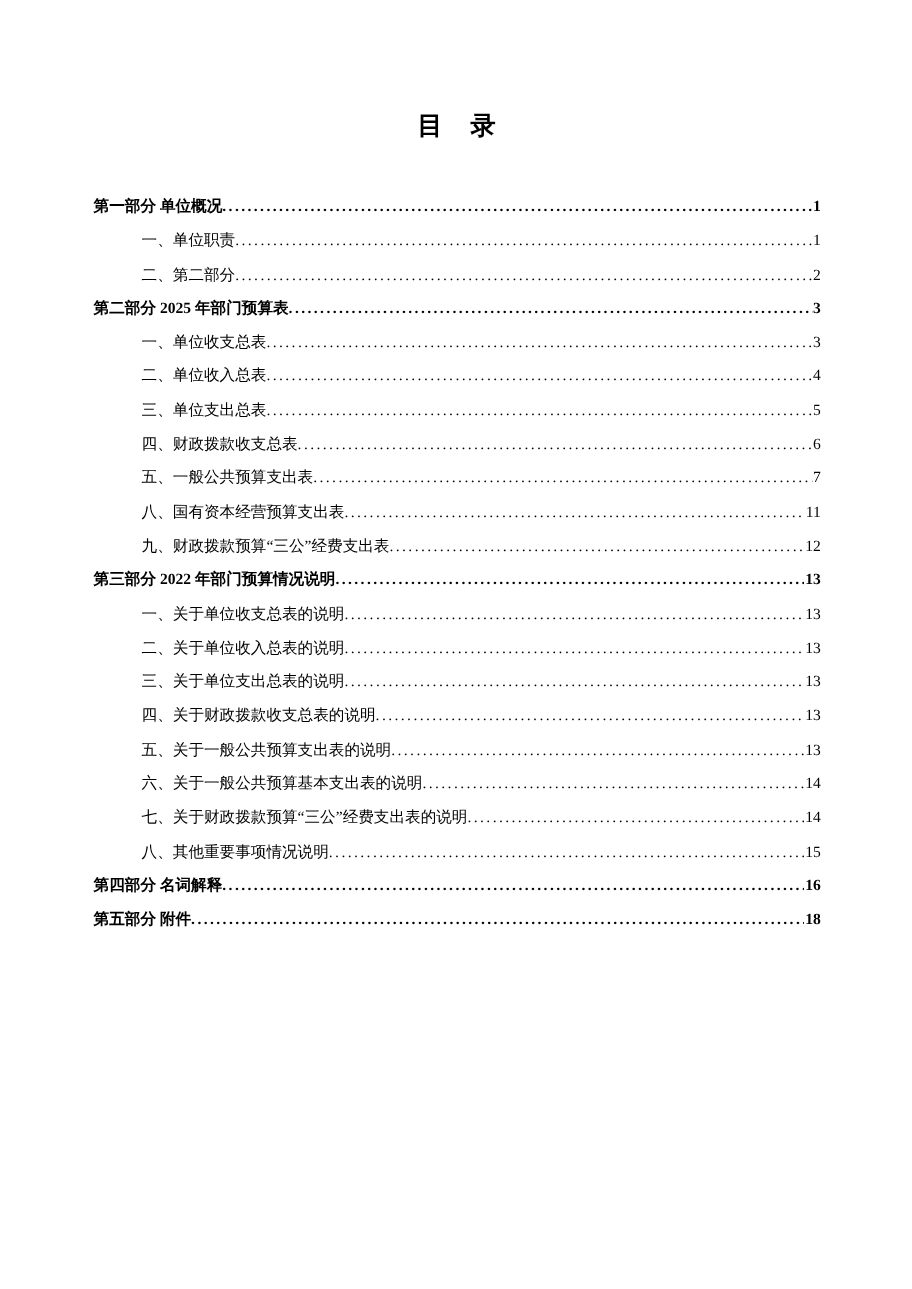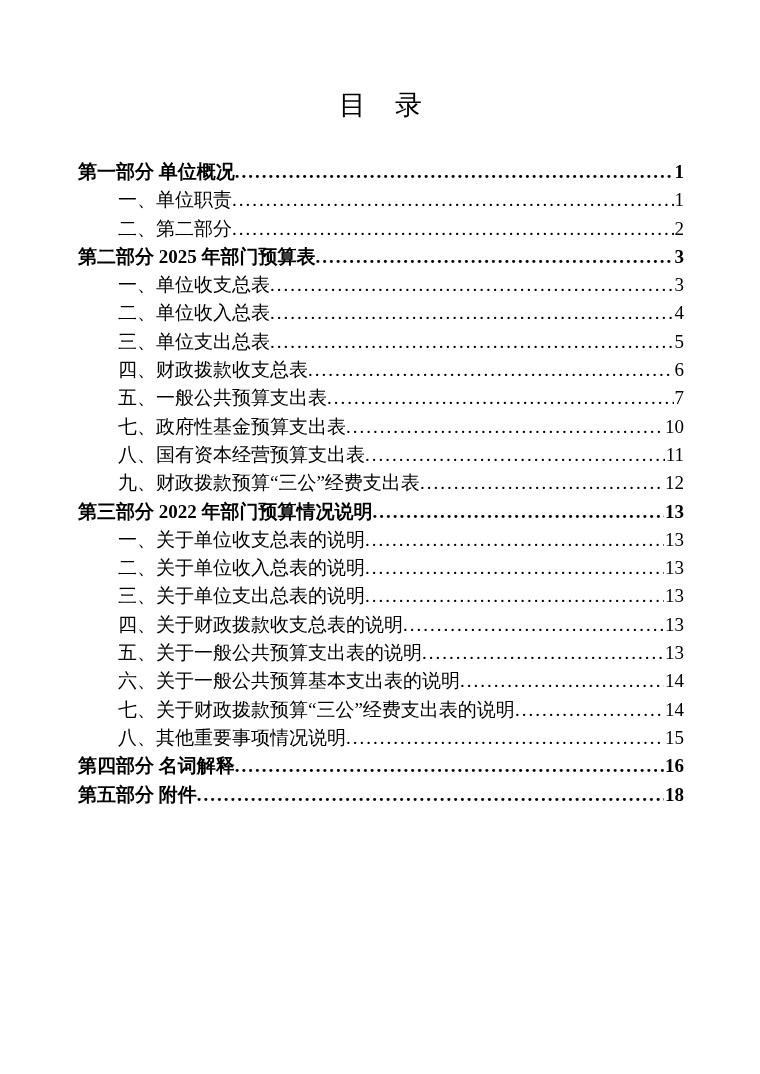--- a/index.html
+++ b/index.html
@@ -19,33 +19,33 @@
     width: 760px;
     height: 1074px;
     box-sizing: border-box;
     padding: 0 76px 0 78px;
     background: #ffffff;
   }
   .doc-title {
     margin: 88px 0 0 0;
     padding: 0;
     text-align: center;
-    font-size: 27px;
-    font-weight: normal;
+    font-size: 21px;
+    font-weight: bold;
     line-height: 34px;
     letter-spacing: 1px;
   }
   .toc {
     margin-top: 36px;
   }
   .toc-row {
     display: flex;
     align-items: baseline;
     line-height: 28.3px;
-    font-size: 19px;
+    font-size: 13px;
     white-space: nowrap;
   }
   .toc-row.level2 {
     padding-left: 40px;
   }
   .toc-row.bold {
     font-weight: bold;
   }
   .toc-label {
     flex: 0 0 auto;
@@ -121,25 +121,20 @@
     <span class="toc-page">6</span>
   </div>
 
   <div class="toc-row level2">
     <span class="toc-label">五、一般公共预算支出表</span>
     <span class="toc-dots"></span>
     <span class="toc-page">7</span>
   </div>
 
 
-  <div class="toc-row level2">
-    <span class="toc-label">七、政府性基金预算支出表</span>
-    <span class="toc-dots"></span>
-    <span class="toc-page">10</span>
-  </div>
 
   <div class="toc-row level2">
     <span class="toc-label">八、国有资本经营预算支出表</span>
     <span class="toc-dots"></span>
     <span class="toc-page">11</span>
   </div>
 
   <div class="toc-row level2">
     <span class="toc-label">九、财政拨款预算“三公”经费支出表</span>
     <span class="toc-dots"></span>

